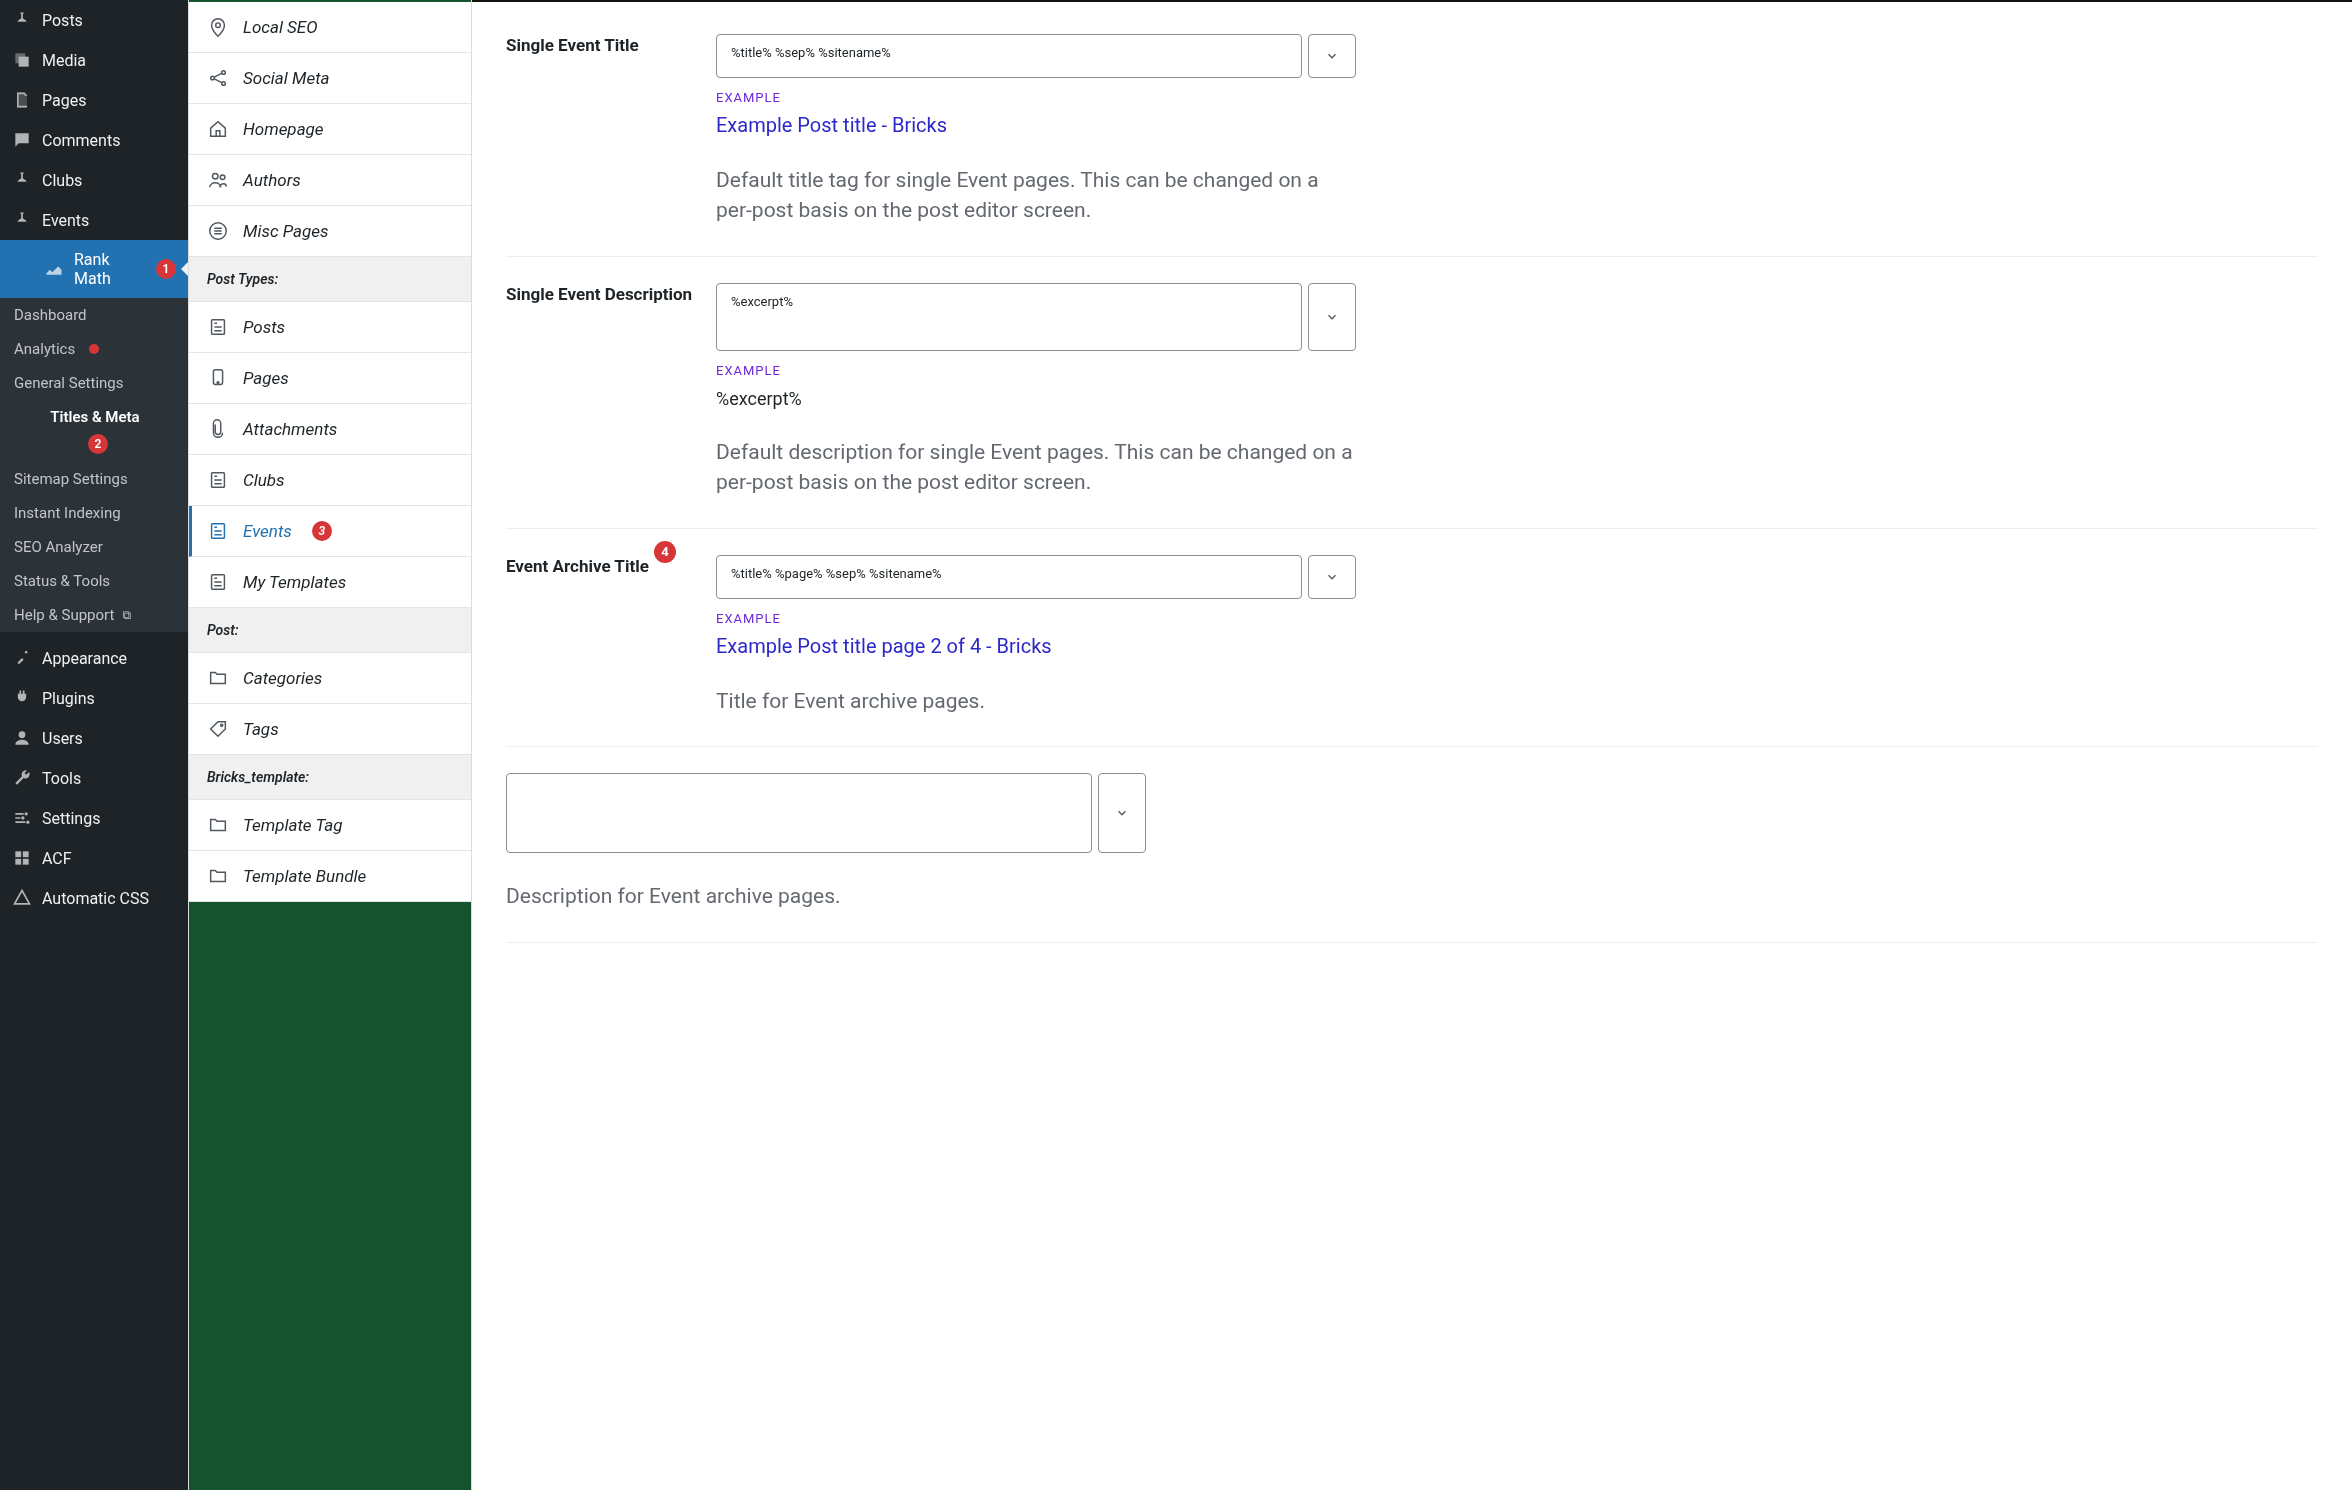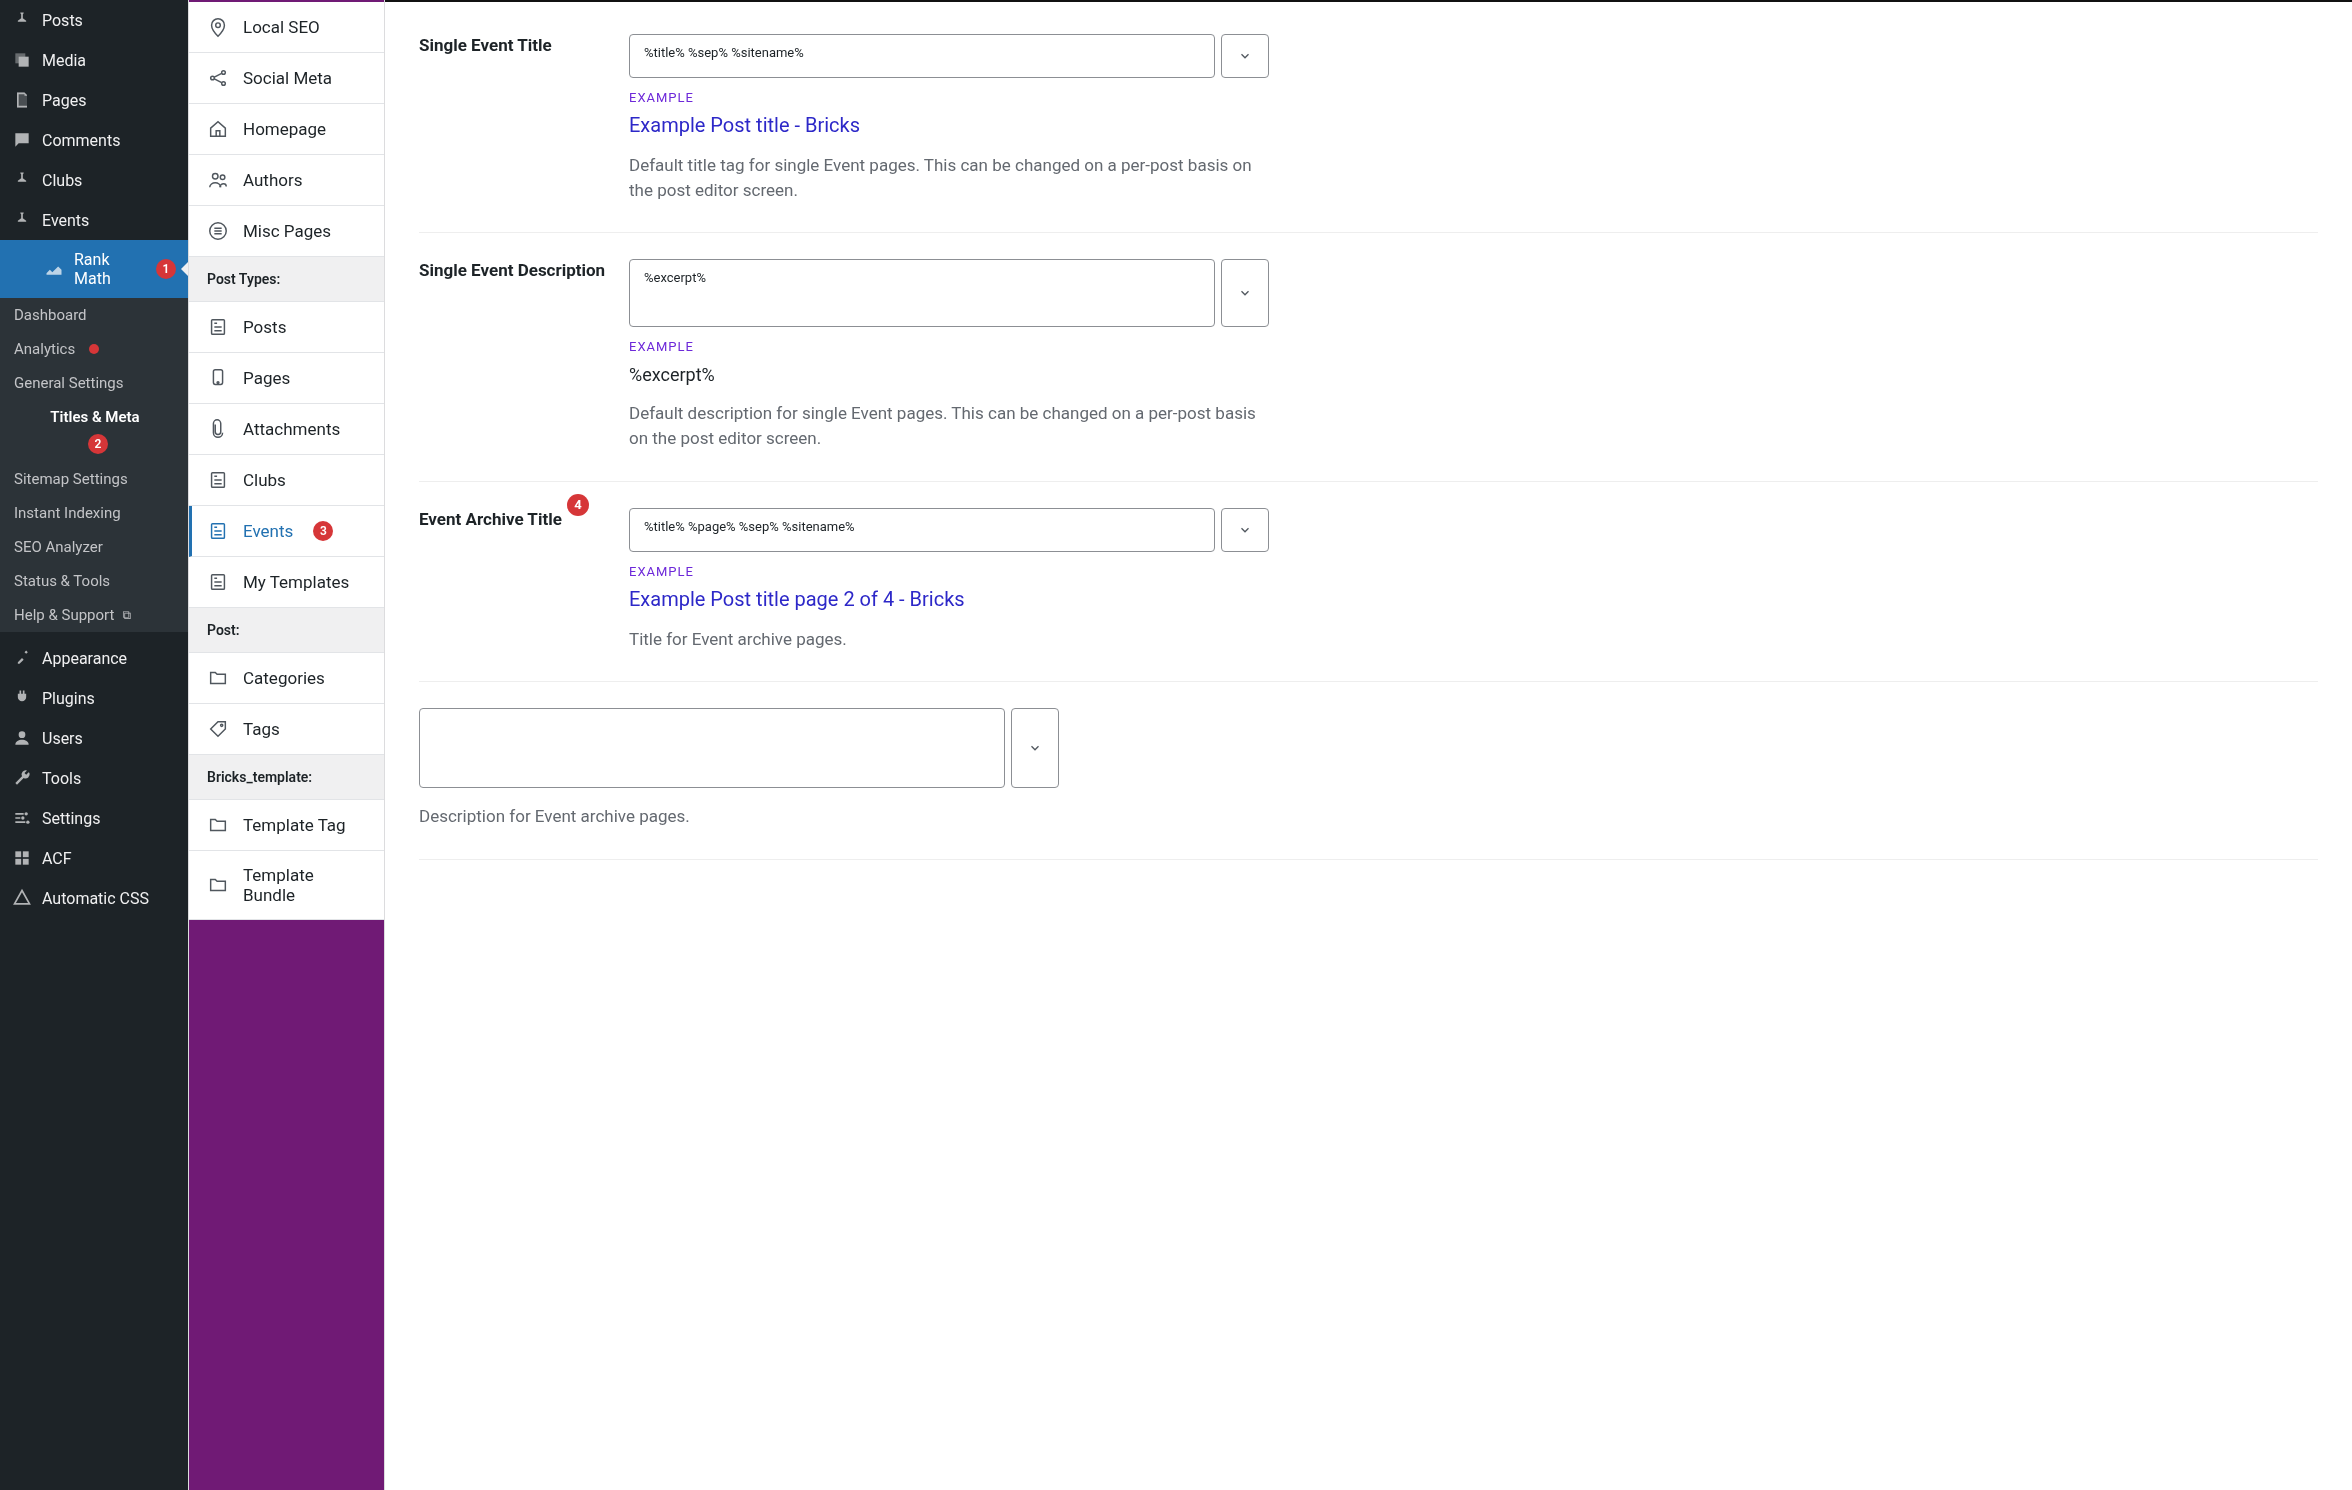--- a/index.html
+++ b/index.html
@@ -97,27 +97,28 @@
 .dot-badge {
   width: 10px; height: 10px;
   border-radius: 50%;
   background: #d63638;
   display: inline-block;
   margin-left: 6px;
 }
 
 
 .rm-tabs {
-  width: 197px;
-  background: #701a75;
+  width: 284px;
+  background: #14532d;
   flex-shrink: 0;
   border-left: 1px solid #dcdcde;
   border-right: 1px solid #dcdcde;
   overflow-y: auto;
   padding-top: 2px;
+  font-style: italic;
 }
 .rm-tab {
   display: flex;
   align-items: center;
   gap: 14px;
   padding: 14px 18px;
   border-bottom: 1px solid #e2e4e7;
   background: #fff;
   cursor: pointer;
   font-size: 17px;
@@ -215,22 +216,22 @@
   font-size: 20px;
   margin-top: 8px;
   display: block;
 }
 .example-plain {
   font-size: 18px;
   color: #1d2327;
   margin-top: 10px;
 }
 .help-text {
-  margin-top: 16px;
-  font-size: 17px;
+  margin-top: 28px;
+  font-size: 21px;
   color: #646970;
   line-height: 1.45;
 }
 
 .float-badge {
   position: absolute;
   width: 22px; height: 22px;
   border-radius: 50%;
   background: #d63638;
   color: #fff;

